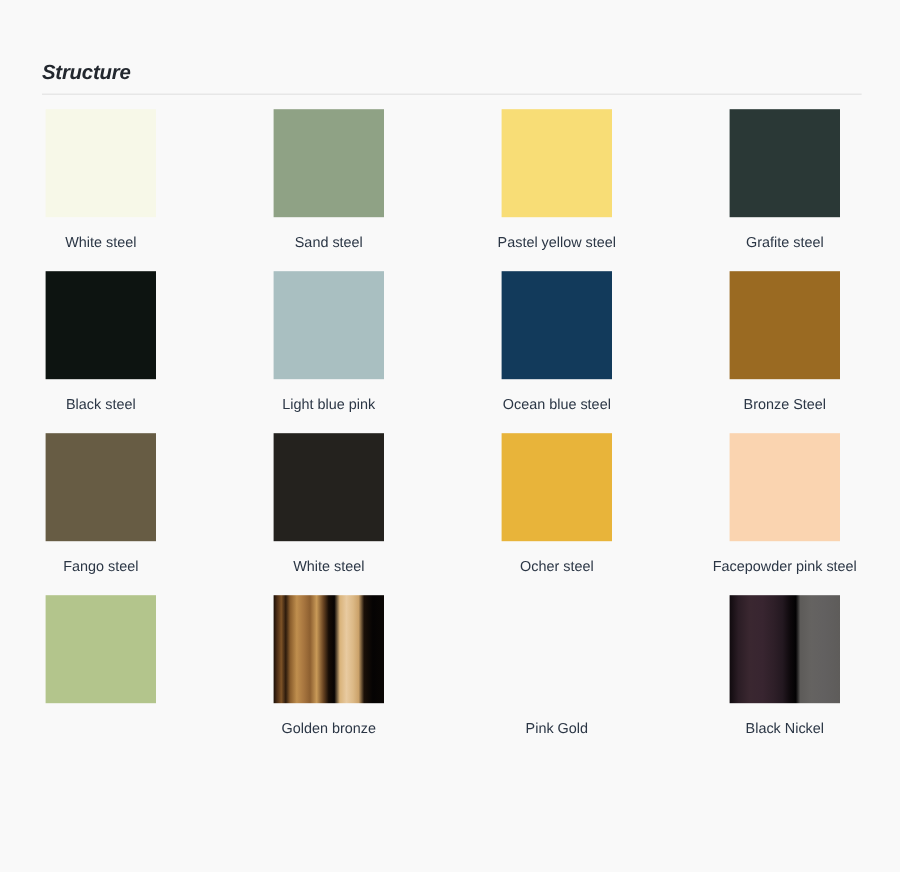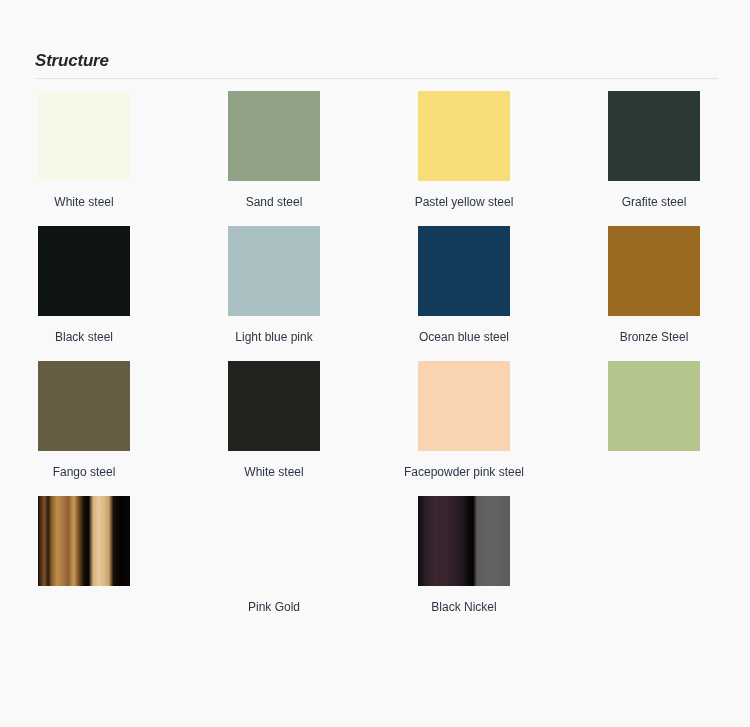--- a/index.html
+++ b/index.html
@@ -125,28 +125,33 @@
       </div>
       <div class="swatch-cell">
         <span class="swatch-chip" style="background: rgb(103, 92, 68);"></span>
         <div class="swatch-label">Fango steel</div>
       </div>
       <div class="swatch-cell">
         <span class="swatch-chip" style="background: rgb(36, 34, 30);"></span>
         <div class="swatch-label">White steel</div>
       </div>
       <div class="swatch-cell">
+        <span class="swatch-chip" style="background: rgb(232, 180, 58);"></span>
+        <div class="swatch-label">Ocher steel</div>
+      </div>
+      <div class="swatch-cell">
         <span class="swatch-chip" style="background: rgb(250, 212, 176);"></span>
         <div class="swatch-label">Facepowder pink steel</div>
       </div>
       <div class="swatch-cell">
         <span class="swatch-chip" style="background: rgb(179, 197, 140);"></span>
       </div>
       <div class="swatch-cell">
         <span class="swatch-chip" style="background: linear-gradient(90deg, rgb(26, 15, 7) 0%, rgb(74, 44, 21) 3%, rgb(125, 82, 38) 7%, rgb(44, 26, 12) 11%, rgb(138, 93, 44) 15%, rgb(192, 143, 78) 21%, rgb(169, 119, 64) 27%, rgb(141, 95, 48) 33%, rgb(201, 154, 88) 39%, rgb(106, 69, 34) 45%, rgb(21, 12, 5) 50%, rgb(7, 4, 3) 55%, rgb(217, 179, 122) 60%, rgb(232, 202, 160) 66%, rgb(220, 185, 134) 72%, rgb(203, 162, 106) 77%, rgb(26, 15, 7) 82%, rgb(5, 3, 3) 90%, rgb(10, 6, 4) 100%);"></span>
+        <div class="swatch-label">Golden bronze</div>
       </div>
       <div class="swatch-cell">
         <span class="swatch-chip"></span>
         <div class="swatch-label">Pink Gold</div>
       </div>
       <div class="swatch-cell">
         <span class="swatch-chip" style="background: linear-gradient(90deg, rgb(16, 10, 14) 0%, rgb(43, 29, 37) 8%, rgb(58, 39, 48) 18%, rgb(56, 37, 48) 30%, rgb(46, 31, 40) 40%, rgb(35, 24, 32) 48%, rgb(13, 8, 11) 55%, rgb(3, 2, 3) 60%, rgb(93, 91, 89) 64%, rgb(101, 99, 97) 74%, rgb(98, 96, 96) 86%, rgb(94, 92, 90) 100%);"></span>
         <div class="swatch-label">Black Nickel</div>
       </div>
     </div>

